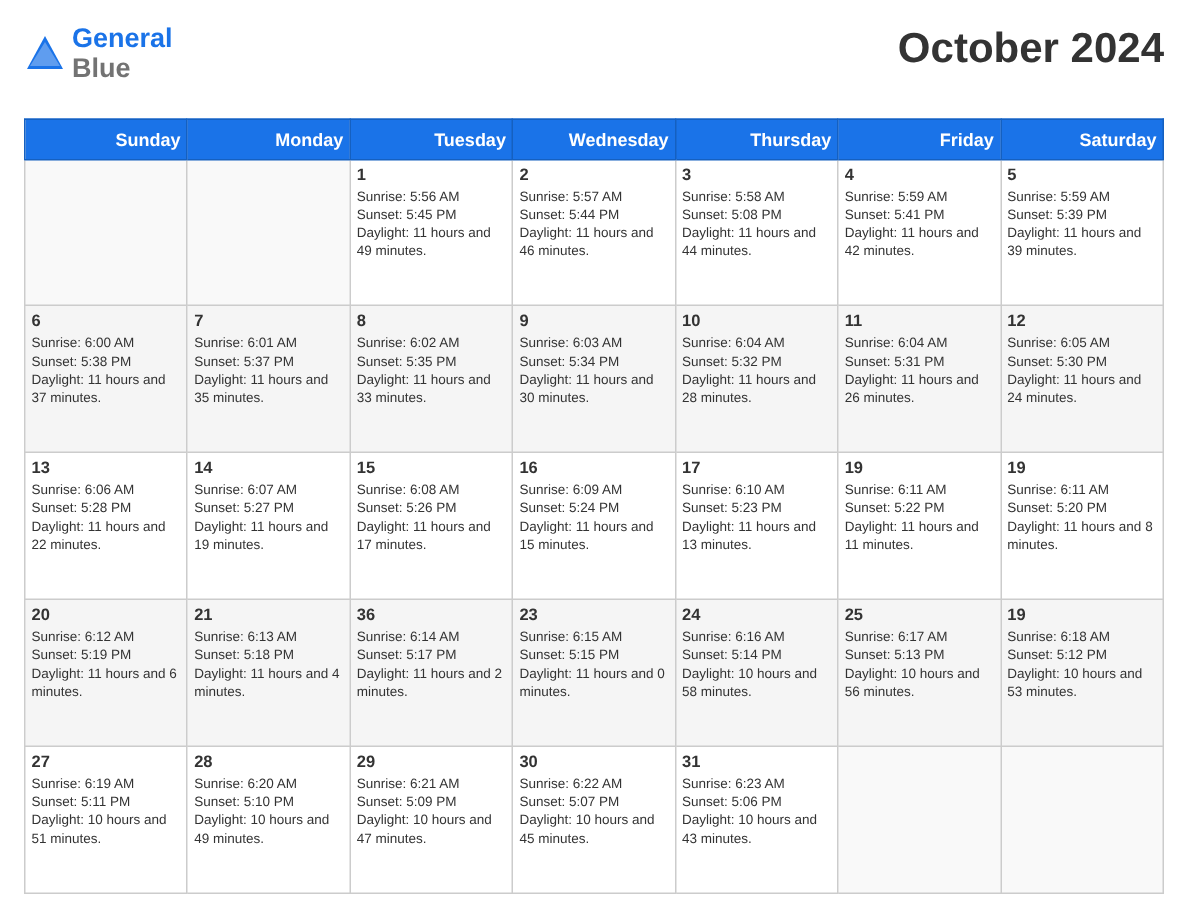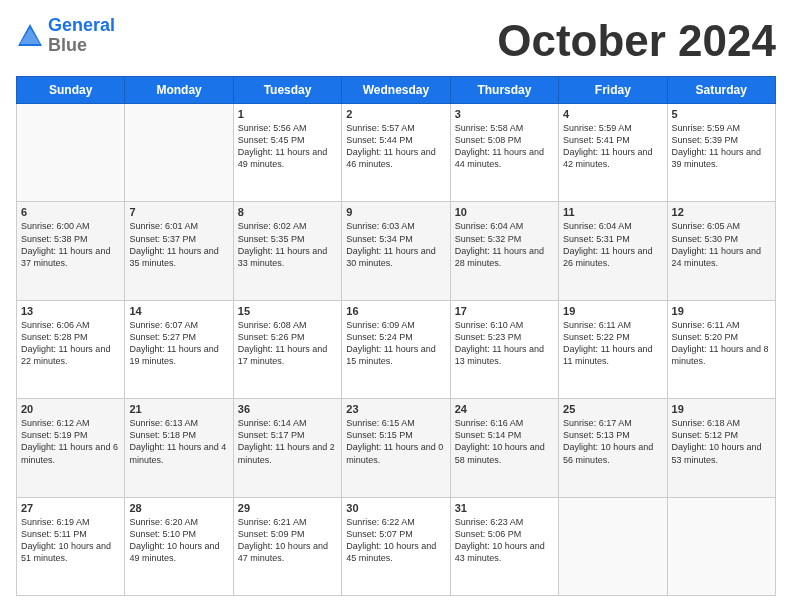--- a/index.html
+++ b/index.html
@@ -9,20 +9,21 @@
       font-family: Arial, sans-serif;
       background: #fff;
       overflow: hidden;
     }
     .page {
       width: 792px;
       height: 612px;
       padding: 16px;
       display: flex;
       flex-direction: column;
+      gap: 13px;
     }
     .header {
       display: flex;
       justify-content: space-between;
       align-items: flex-start;
       margin-bottom: 10px;
     }
     .logo {
       display: flex;
       align-items: center;
@@ -38,42 +39,42 @@
       color: #1a73e8;
     }
     .logo-icon {
       width: 28px;
       height: 28px;
     }
     .title-block {
       text-align: right;
     }
     .month-title {
-      font-size: 44px;
+      font-size: 28px;
       font-weight: bold;
       color: #333;
     }
     .location {
       font-size: 14px;
       color: #555;
     }
     .calendar {
       flex: 1;
       border: 1px solid #ccc;
       border-collapse: collapse;
       width: 100%;
       table-layout: fixed;
     }
     .calendar th {
       background: #1a73e8;
       color: #fff;
       font-size: 12px;
       font-weight: bold;
       padding: 6px 4px;
-      text-align: center;
+      text-align: right;
       border: 1px solid #1560c0;
     }
     .calendar td {
       border: 1px solid #ccc;
       vertical-align: top;
       padding: 4px;
       font-size: 9.5px;
       color: #333;
       background: #fff;
       height: 88px;

